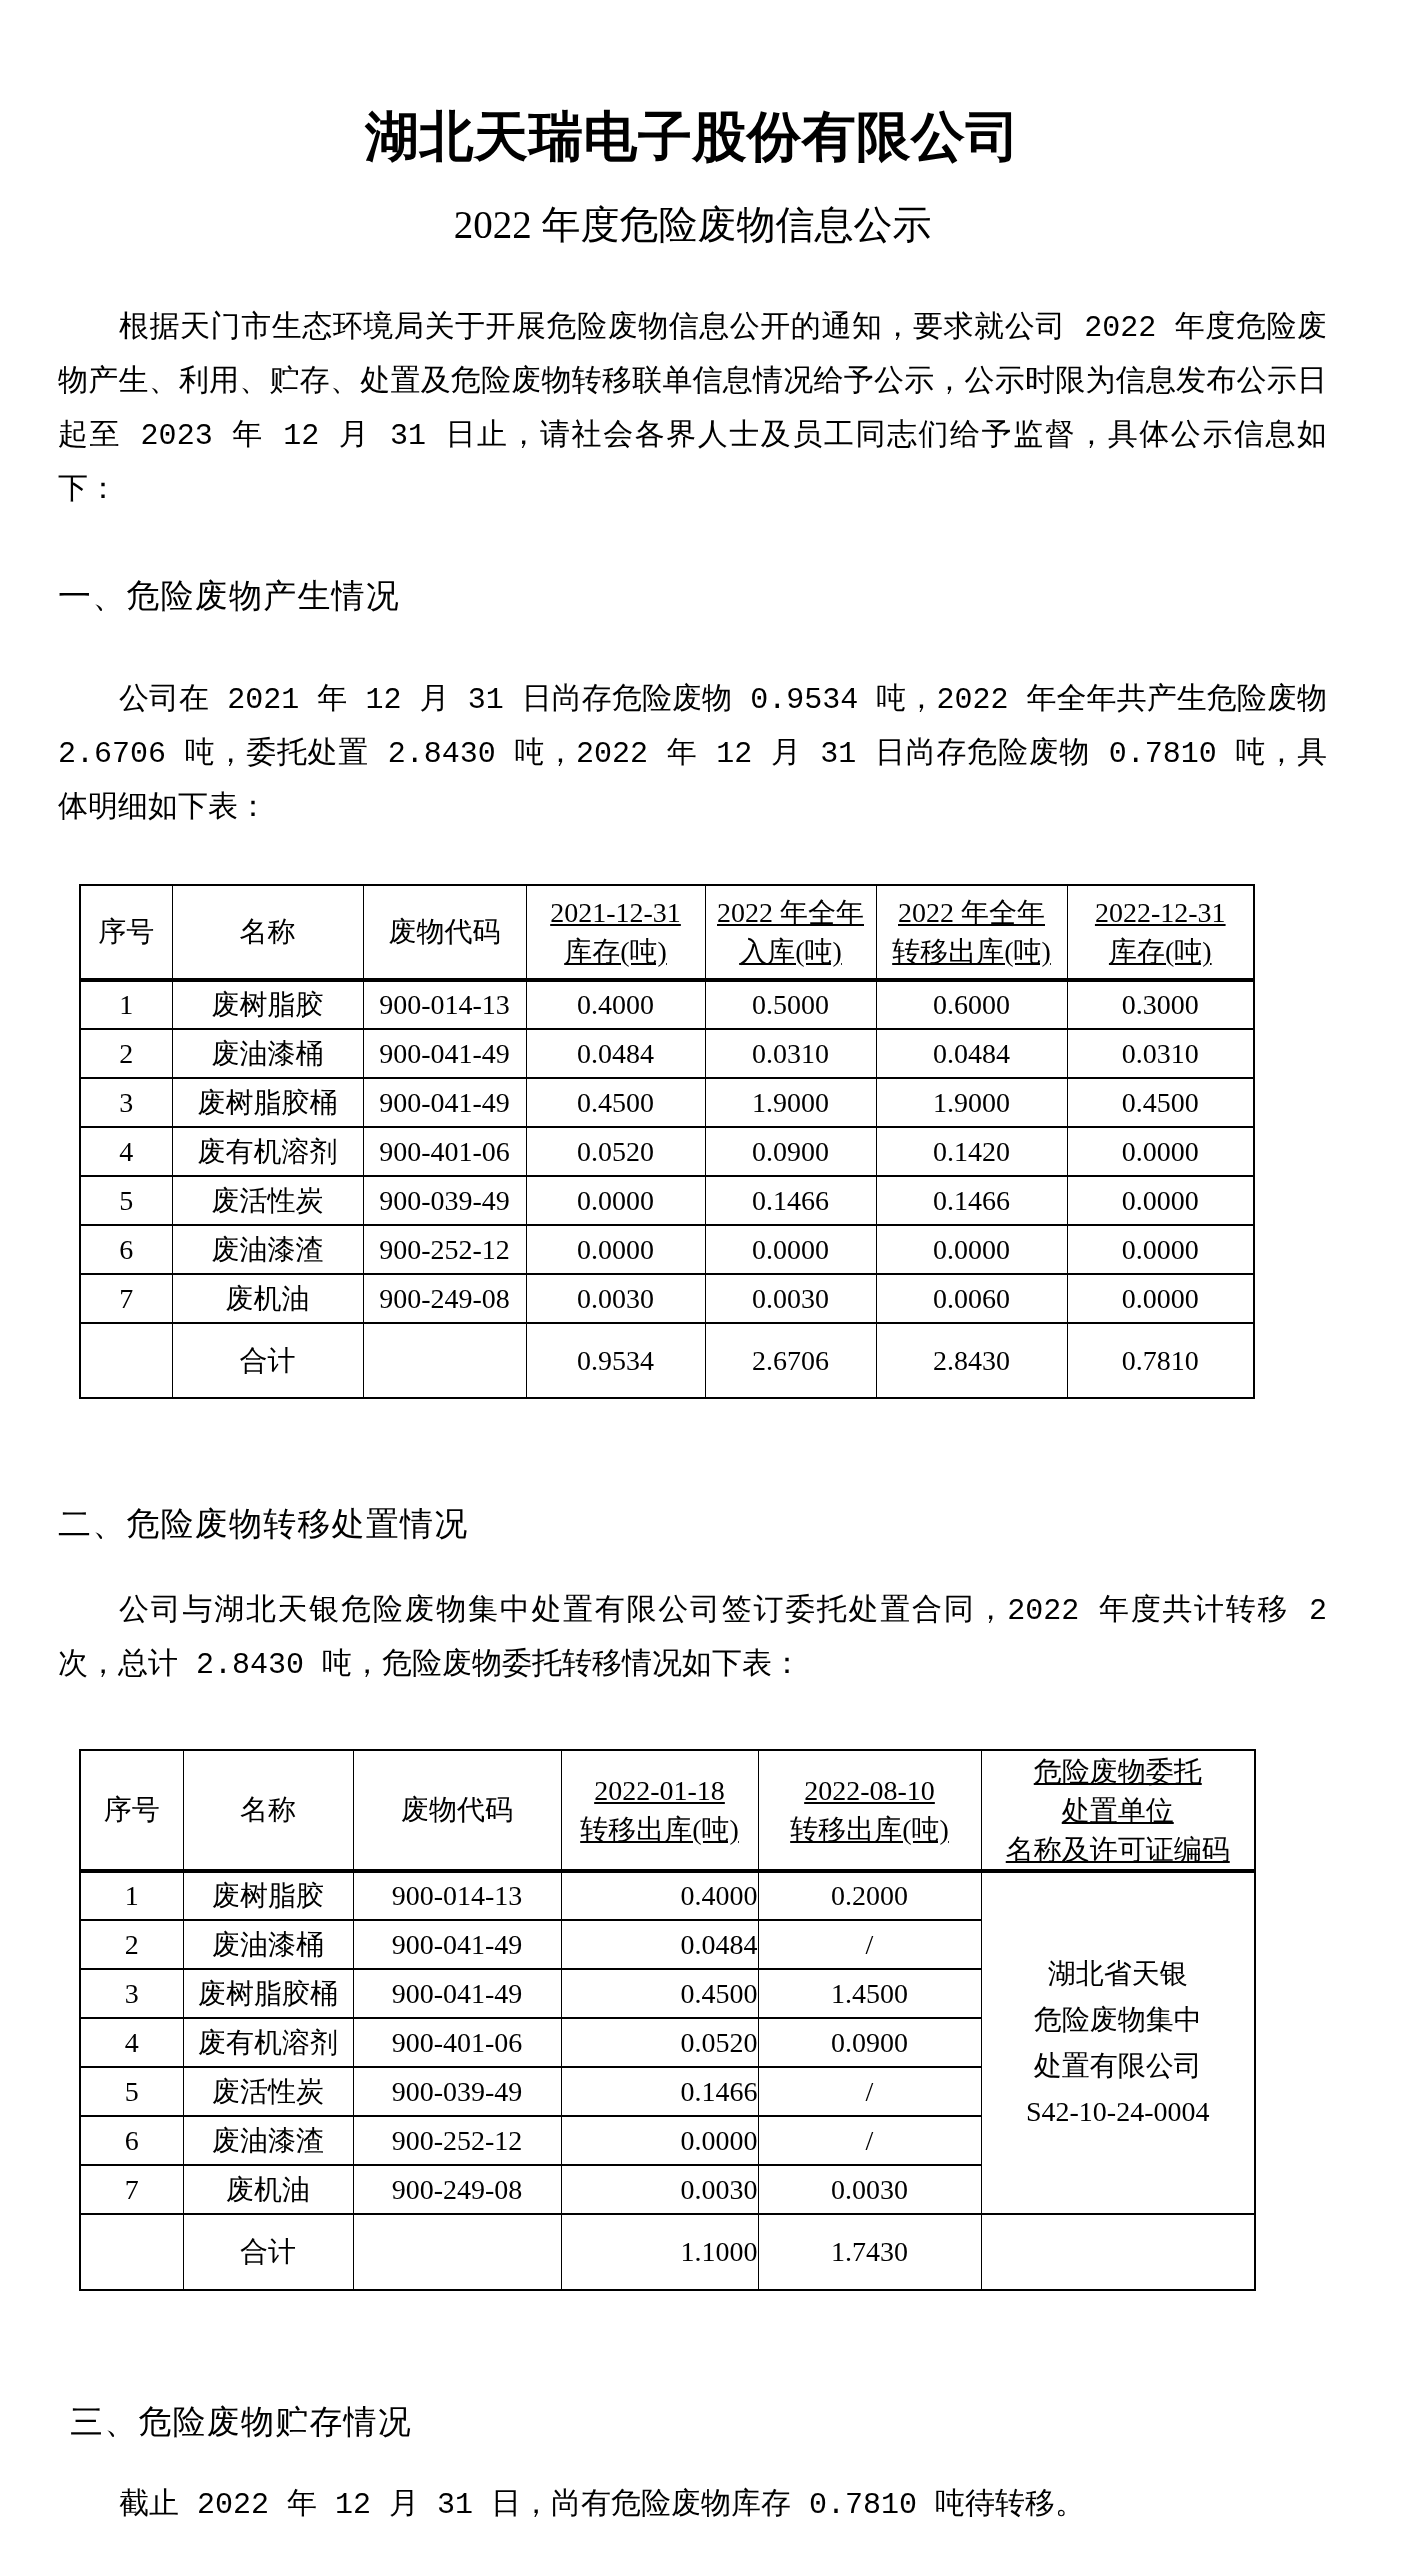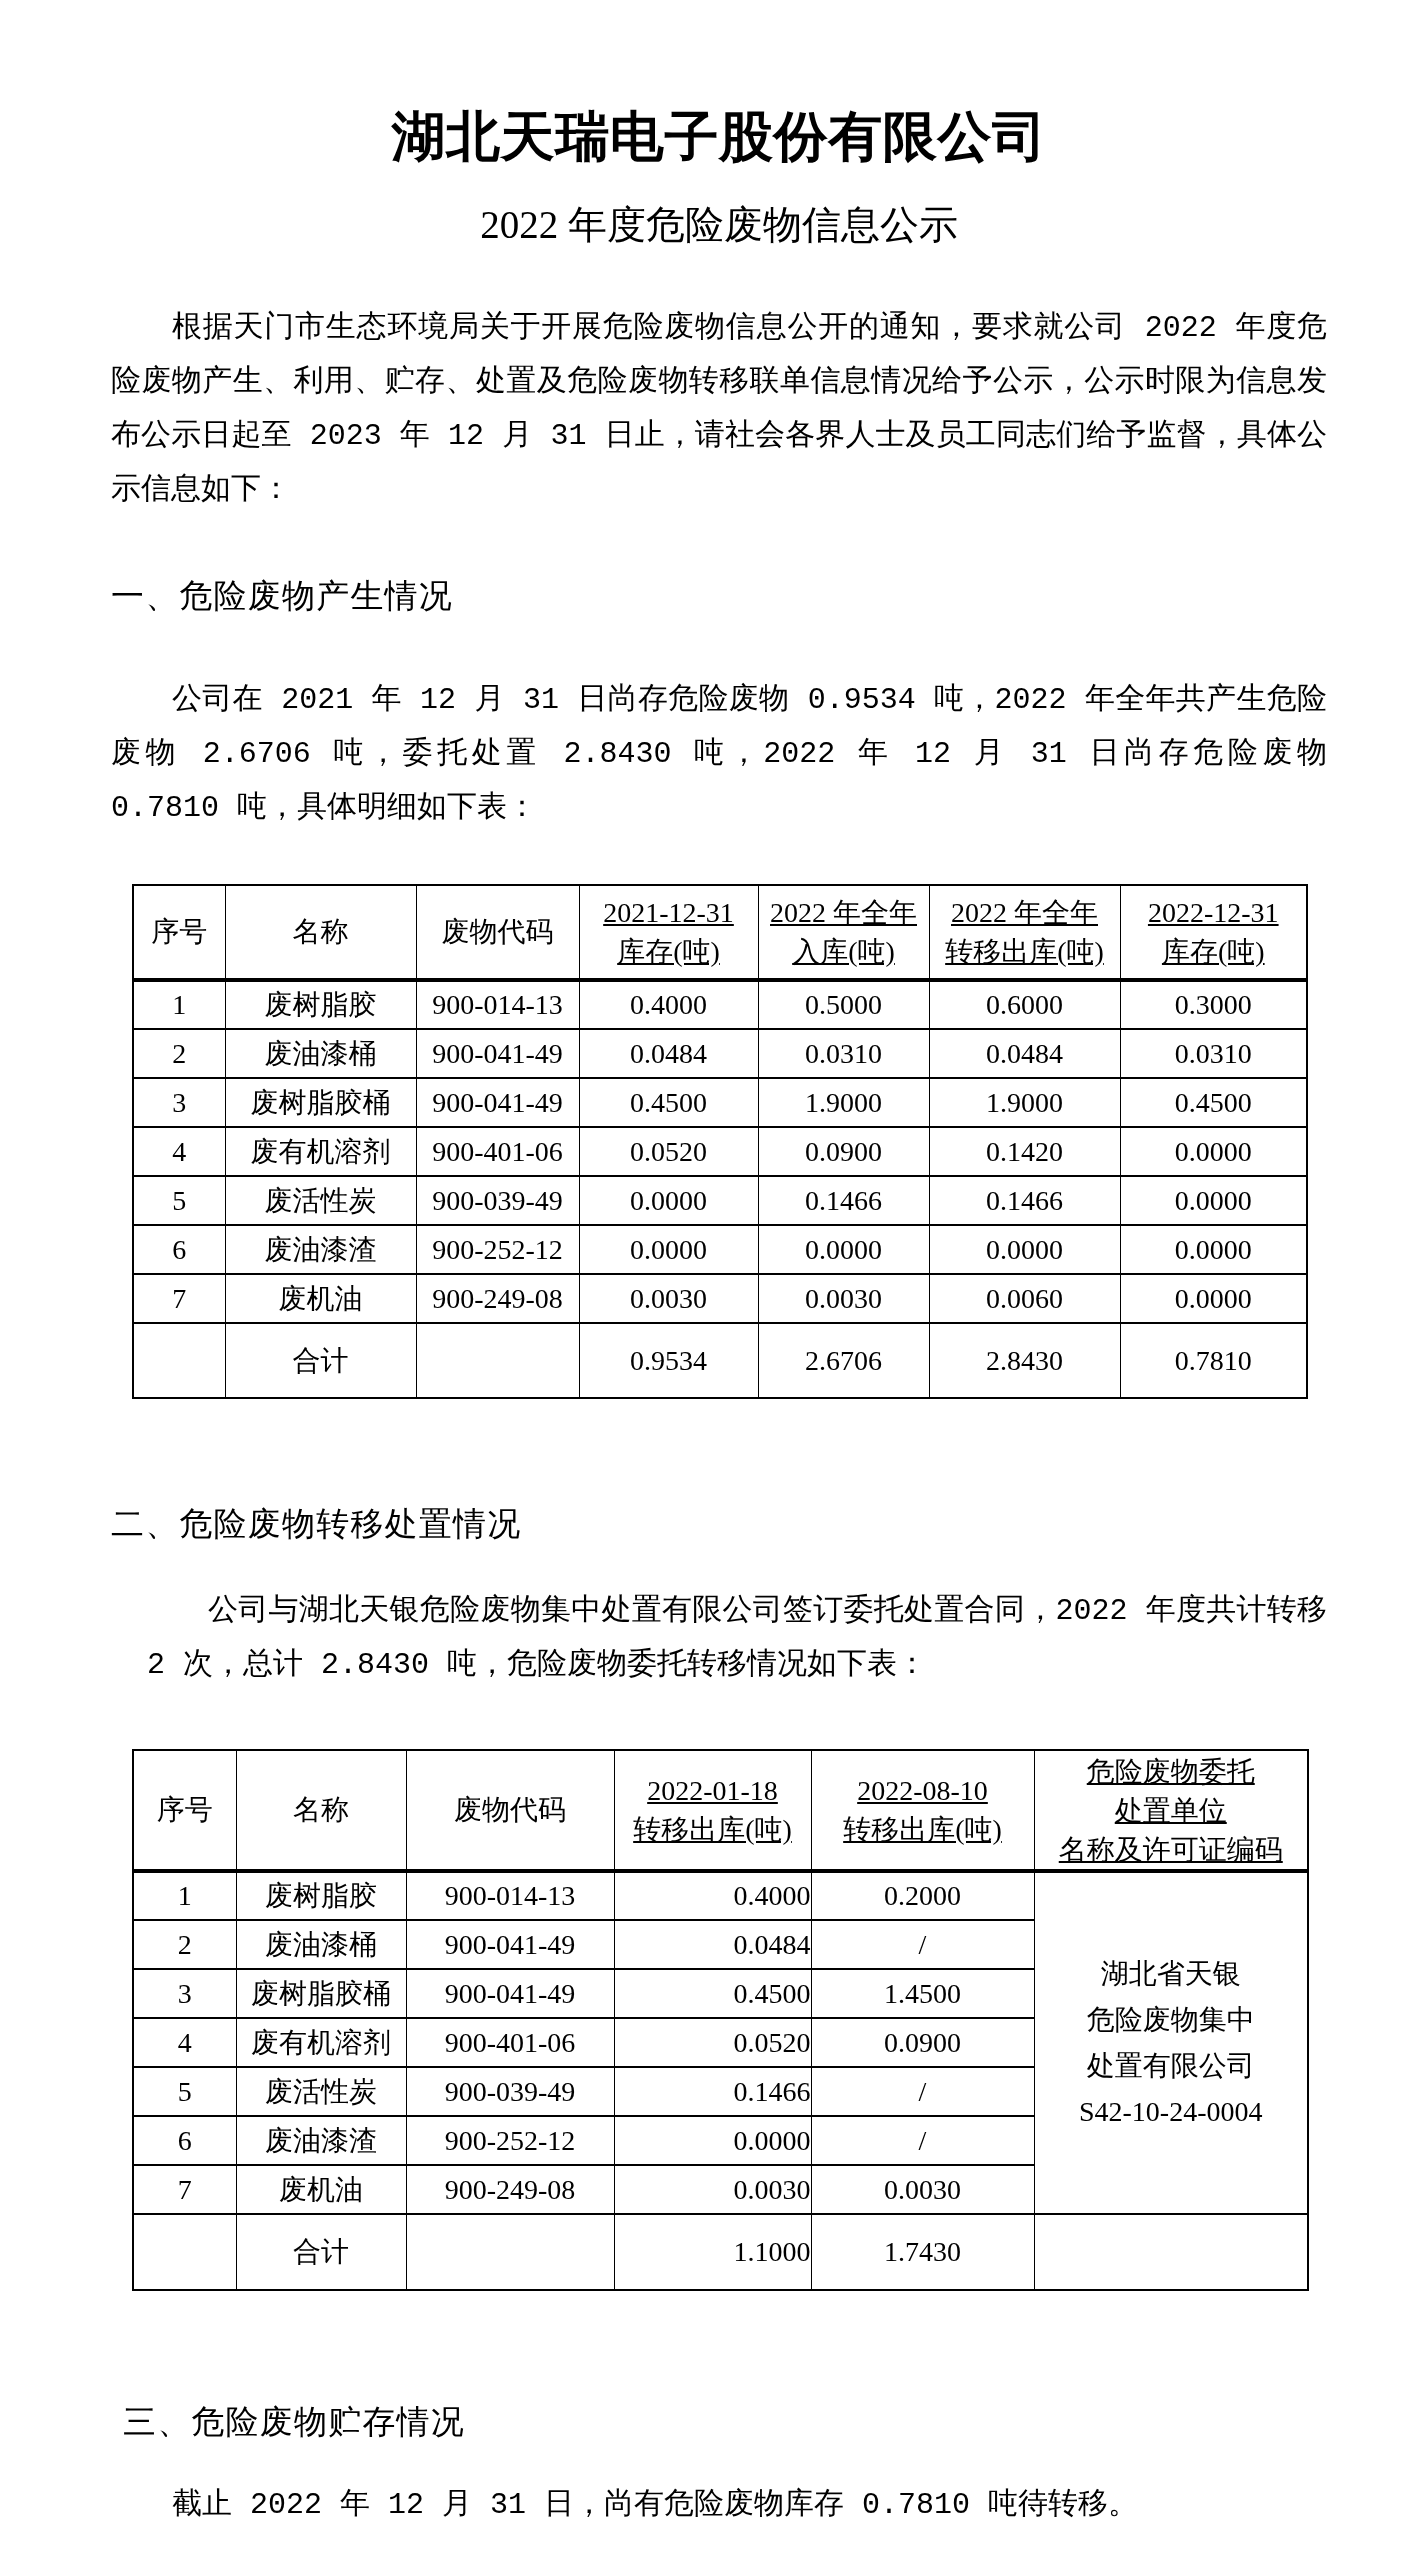--- a/index.html
+++ b/index.html
@@ -8,21 +8,21 @@
     background: #ffffff;
   }
   .page {
     position: relative;
     width: 1418px;
     height: 2576px;
     background: #ffffff;
     color: #000000;
     font-family: "Liberation Serif", "DejaVu Serif", serif;
     box-sizing: border-box;
-    padding: 102px 91px 0 111px;
+    padding: 102px 91px 0 58px;
     overflow: hidden;
   }
   h1.doc-title {
     margin: 0;
     text-align: center;
     font-size: 54px;
     font-weight: bold;
     line-height: 70px;
     letter-spacing: 0.6px;
   }
@@ -45,21 +45,21 @@
   h3.section-heading {
     margin: 0;
     font-size: 33px;
     font-weight: normal;
     line-height: 47px;
     letter-spacing: 1.2px;
   }
   #sec1-heading { margin-top: 56px; }
   #sec1-par { margin-top: 53px; }
   #sec2-heading { margin-top: 102px; }
-  #sec2-par { margin-top: 36px; margin-left: 36px; }
+  #sec2-par { margin-top: 36px; }
   #sec3-heading { margin-top: 108px; margin-left: 12px; }
   #sec3-par { margin-top: 32px; }
 
   table.doc-table {
     border-collapse: collapse;
     table-layout: fixed;
     margin-left: 21px;
     width: 1176px;
     font-size: 28px;
     text-align: center;

